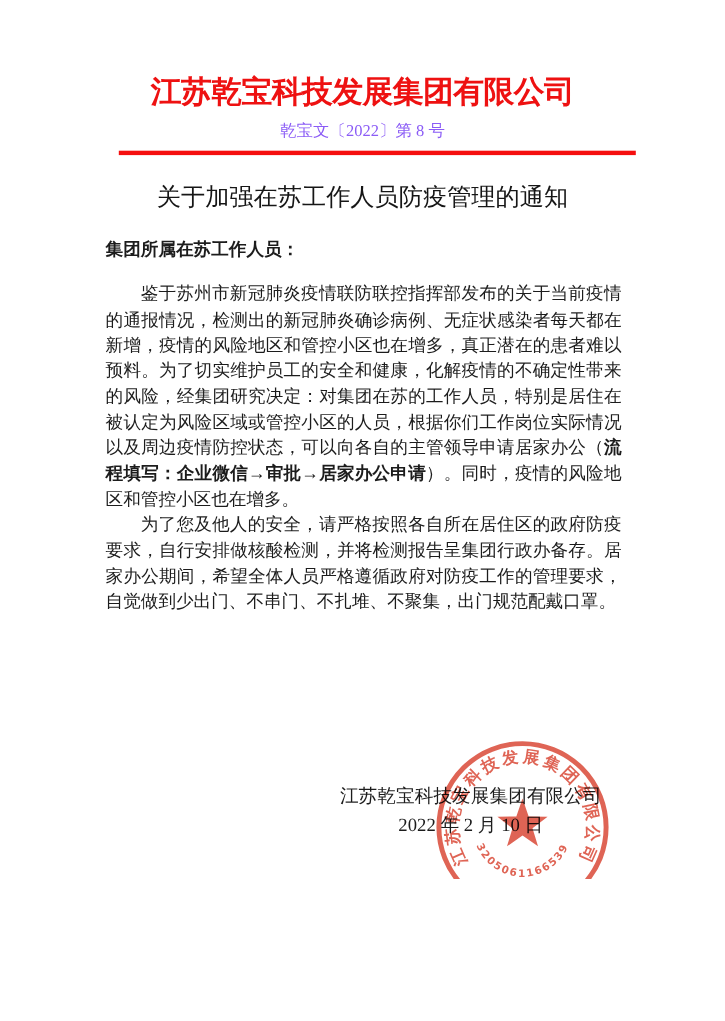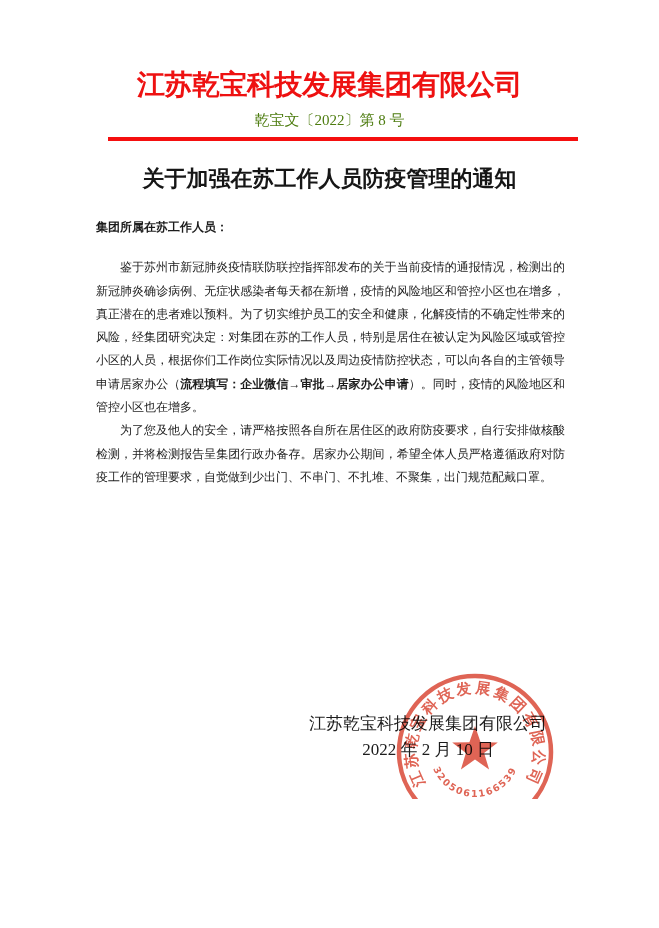--- a/index.html
+++ b/index.html
@@ -20,40 +20,40 @@
     font-weight: bold;
     line-height: 38px;
     color: #ee1111;
     letter-spacing: -0.5px;
   }
   .doc-number {
     margin-top: 4px;
     text-align: center;
     font-size: 15px;
     line-height: 24px;
-    color: #4d7c0f;
+    color: #8b5cf6;
   }
   .red-divider {
     margin-top: 5px;
     margin-left: 108px;
     width: 470px;
     height: 4px;
     background: #f50f0f;
   }
   .doc-title {
     margin: 23px 0 0 0;
     text-align: center;
     font-size: 22px;
-    font-weight: bold;
+    font-weight: normal;
     line-height: 30px;
     color: #161616;
   }
   .body-text {
     margin: 22px 94px 12px 96px;
-    font-size: 12px;
+    font-size: 16px;
     line-height: 23.3px;
     text-align: justify;
   }
   .salutation {
     margin: 0 0 17px 0;
     font-weight: bold;
   }
   .para {
     margin: 0;
     text-indent: 2em;

